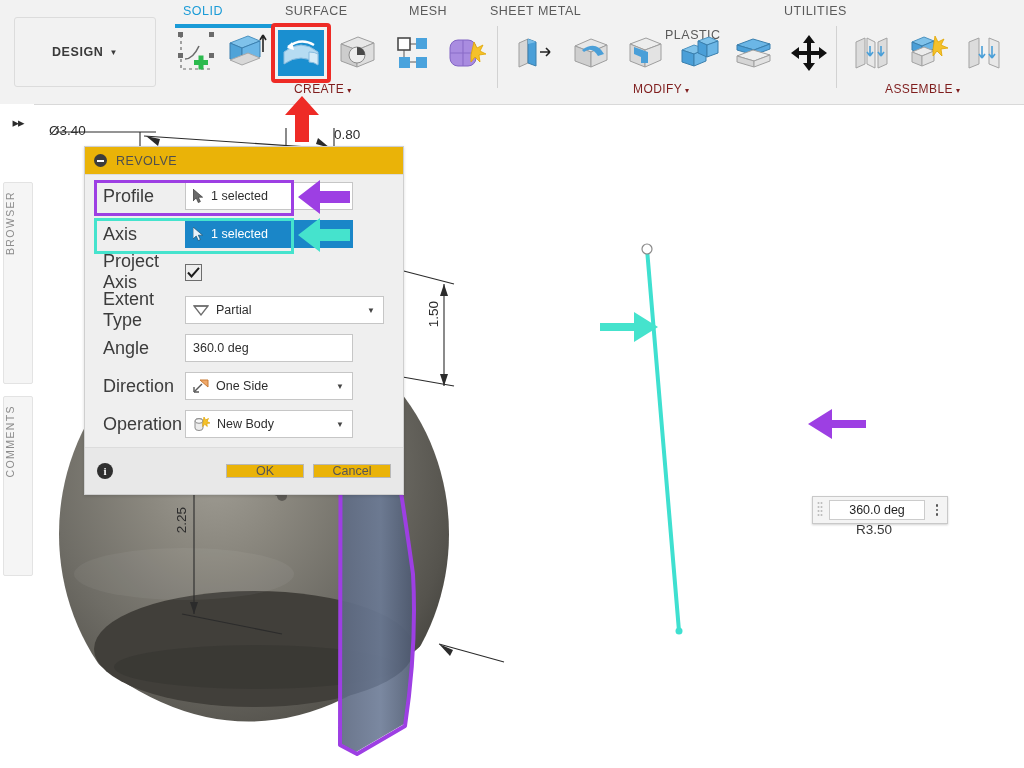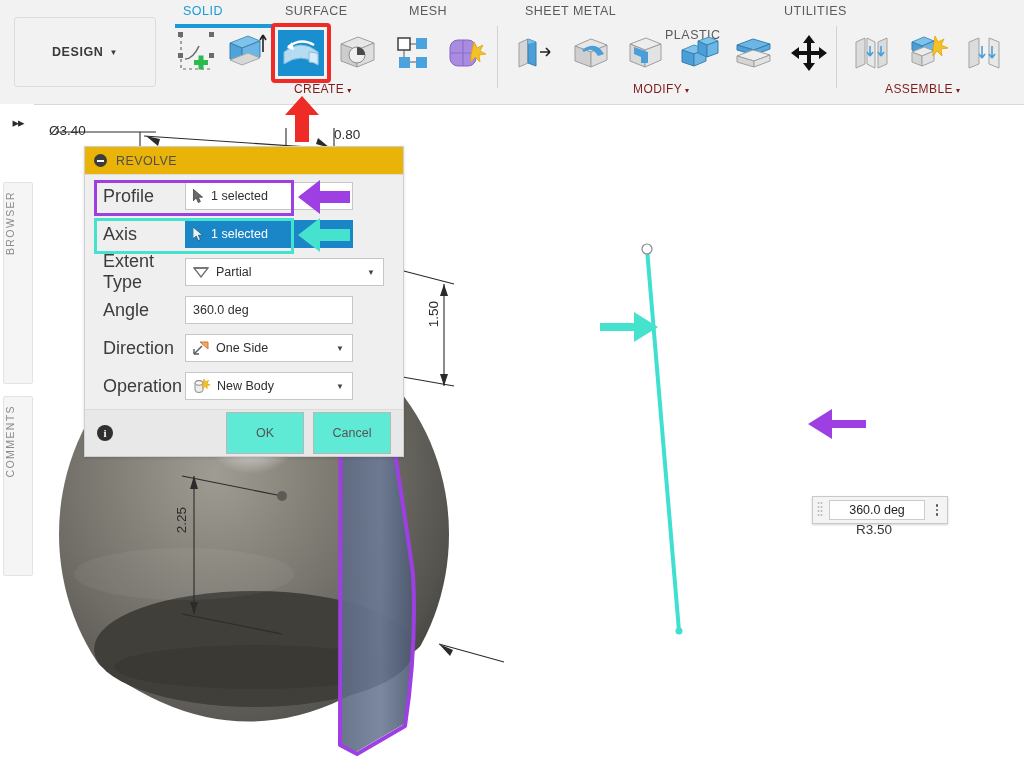--- a/index.html
+++ b/index.html
@@ -121,21 +121,21 @@
   #dlg-footer{
     height:46px;background:#e8e8e8;border-top:1px solid #dcdcdc;
     display:flex;align-items:center;padding:0 12px;margin-top:4px;
   }
   #info-icon{
     width:16px;height:16px;border-radius:50%;background:#2f2f2f;color:#fff;
     font-size:11px;font-weight:bold;display:flex;align-items:center;justify-content:center;
     font-family:"Liberation Serif", serif;
   }
   .dlg-btn{
-    width:78px;height:42px;background:#5eead4;border:1px solid #b8b8b8;
+    width:78px;height:14px;background:#eab308;border:1px solid #b8b8b8;
     font-size:12.5px;color:#555;display:flex;align-items:center;justify-content:center;
     box-sizing:border-box;
   }
   #ok-btn{margin-left:auto;margin-right:9px;}
 
   
   #viewport{position:absolute;left:34px;top:104px;width:990px;height:664px;}
   #scene{position:absolute;left:0;top:0;width:990px;height:664px;}
 
   .dimtext{
@@ -170,21 +170,21 @@
 <div id="ribbon">
 
   <div id="design-button">
     <span>DESIGN</span>
     <span class="caret">▼</span>
   </div>
 
   <div class="ribbon-tab active" style="left:183px;">SOLID</div>
   <div class="ribbon-tab" style="left:285px;text-align:right;">SURFACE</div>
   <div class="ribbon-tab" style="left:409px;">MESH</div>
-  <div class="ribbon-tab" style="left:525px;">SHEET METAL</div>
+  <div class="ribbon-tab" style="left:490px;">SHEET METAL</div>
   <div class="ribbon-tab" style="left:665px;margin-top:24px;">PLASTIC</div>
   <div class="ribbon-tab" style="left:784px;">UTILITIES</div>
   <div id="solid-underline"></div>
 
   <div class="ticon" style="left:173px;top:29px;">
     <svg width="46" height="46" viewBox="0 0 46 46">
       <g stroke="#6b6b6b" stroke-width="1.2" fill="none" stroke-dasharray="3,3">
         <path d="M8 6 V40 H40"></path>
       </g>
       <g fill="#6b6b6b">
@@ -534,20 +534,28 @@
       <div class="field sel-blue">
         <span class="cursor-ico">
           <svg width="11" height="14" viewBox="0 0 11 14">
               <path d="M0 0 L0 12 L3.2 9 L5.3 13.6 L7.4 12.6 L5.3 8.2 L9.6 8.2 Z" fill="#e9f3fa" stroke="#20536f" stroke-width=".7"></path>
             </svg>
         </span>
         <span>1 selected</span>
       </div>
     </div>
 
+    <div class="row">
+      <div class="lbl">Project Axis</div>
+      <div id="checkbox">
+        <svg width="13" height="11" viewBox="0 0 13 11">
+          <path d="M1 5.5 L4.5 9.5 L12 0.8" stroke="#1c1c1c" stroke-width="2" fill="none"></path>
+        </svg>
+      </div>
+    </div>
 
     <div class="row">
       <div class="lbl">Extent Type</div>
       <div class="field" style="width:199px;">
         <span class="itm-ico">
           <svg width="16" height="12" viewBox="0 0 16 12">
               <path d="M1 2 L15 2 L8 11 Z" fill="none" stroke="#6d6d6d" stroke-width="1.3"></path>
               <path d="M1 2 L15 2" stroke="#6d6d6d" stroke-width="1.3"></path>
             </svg>
         </span>

